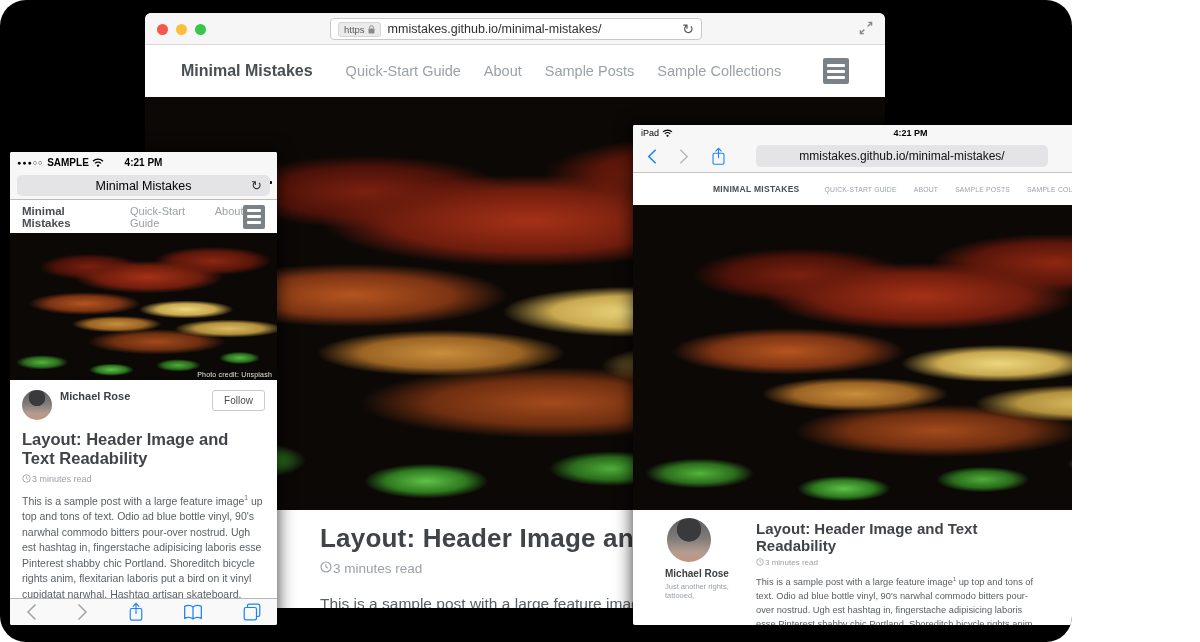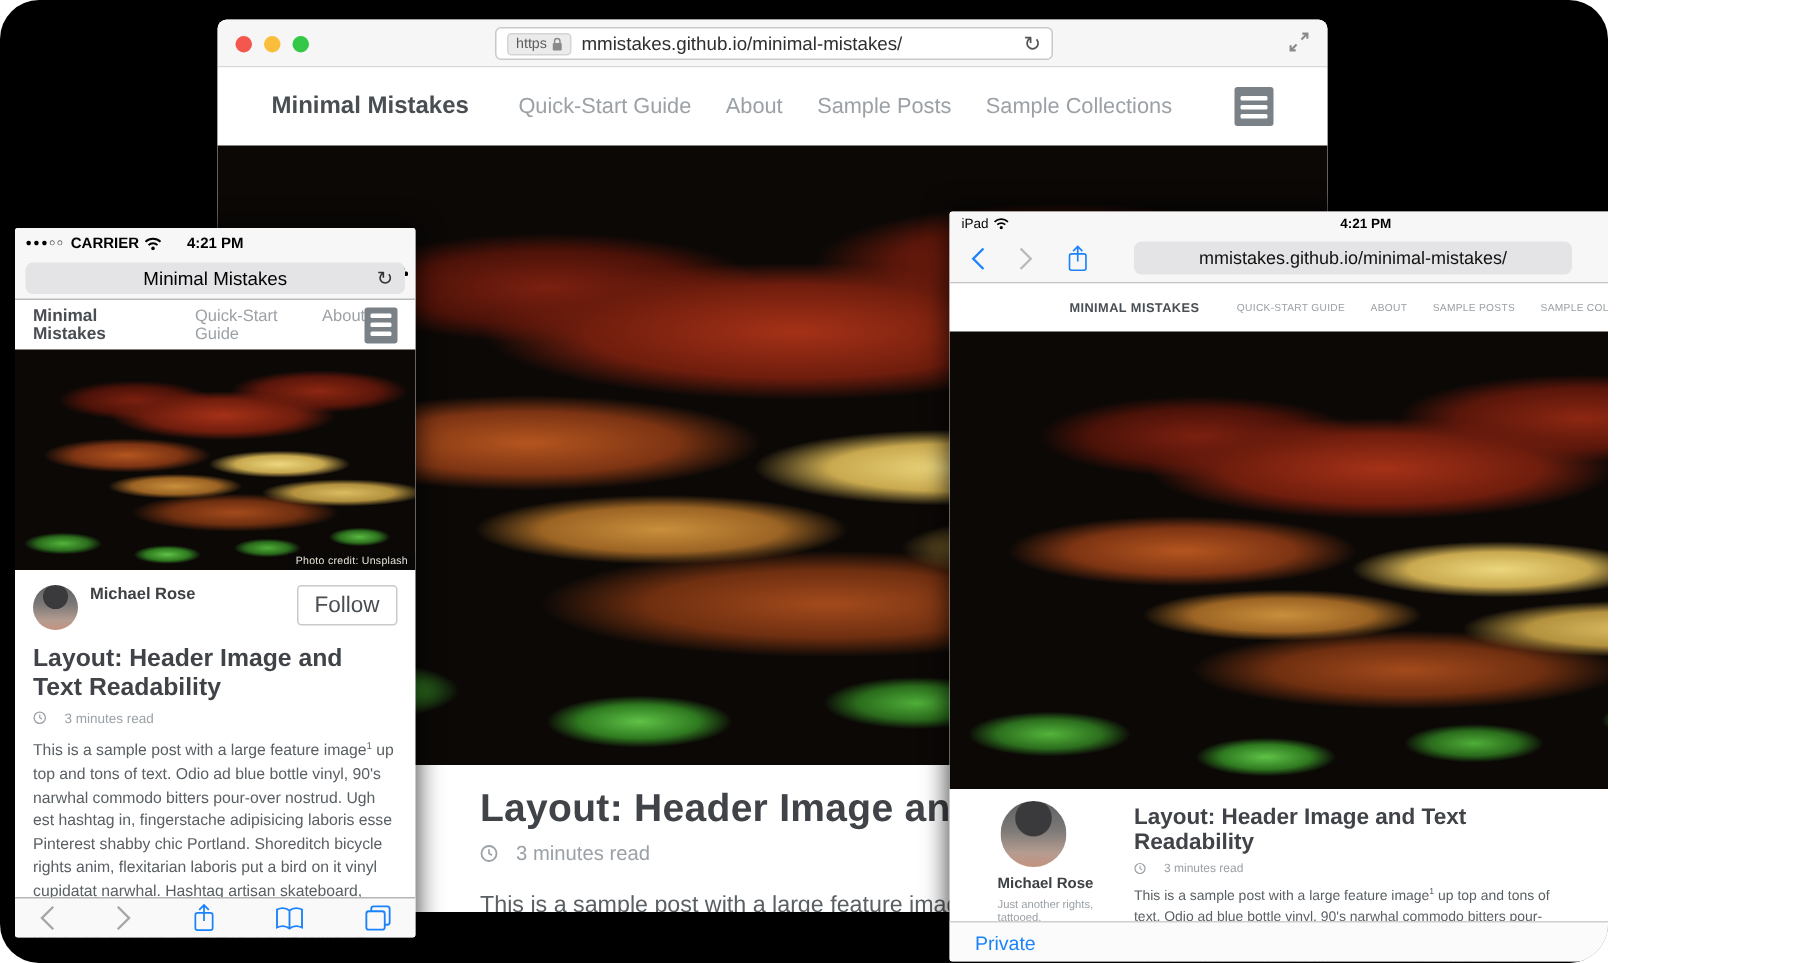--- a/index.html
+++ b/index.html
@@ -43,21 +43,21 @@
   .d-nav{height:52px;background:#fff;display:flex;align-items:center;padding:0 36px;}
   .d-brand{font-size:16px;font-weight:bold;color:#494e52;margin-right:33px;}
   .d-navitems{display:flex;gap:23px;}
   .d-navitem{font-size:14.5px;color:#9ba1a6;}
   .burger{margin-left:auto;width:26px;height:26px;background:#7a8288;border-radius:2px;
     display:flex;flex-direction:column;justify-content:center;gap:3px;padding:0 4px;}
   .burger i{display:block;height:3px;background:#fff;border-radius:1px;}
   .d-hero{height:413px;}
   .d-article{padding:13px 0 0 175px;}
   .d-article h1{margin:0;font-size:26px;color:#404347;letter-spacing:.2px;white-space:nowrap;}
-  .readtime{display:flex;align-items:center;gap:12px;color:#9ba1a6;}
+  .readtime{display:flex;align-items:flex-start;gap:1px;color:#9ba1a6;}
   .d-article .readtime{margin-top:7px;font-size:13.5px;}
   .d-article p{margin:16px 0 0;width:545px;font-size:15.5px;line-height:1.6;color:#595f63;}
   sup{font-size:.62em;}
 
   
   .iphone{position:absolute;left:10px;top:152px;width:267px;height:473px;background:#fff;
     border-radius:2px;overflow:hidden;z-index:3;box-shadow:0 0 18px rgba(0,0,0,.8);}
   .i-status{height:21px;background:#f7f7f7;display:flex;align-items:center;padding:0 7px;
     font-size:10px;font-weight:bold;color:#000;}
   .i-status .dots{font-size:7px;letter-spacing:1px;margin-right:4px;}
@@ -81,30 +81,30 @@
   .i-article{padding:10px 12px 0;position:relative;}
   .authrow{display:flex;align-items:flex-start;gap:8px;}
   .avatar{border-radius:50%;flex:none;background:
     radial-gradient(circle at 50% 26%, #3a3a3c 0 30%, transparent 32%),
     linear-gradient(180deg,#606062 0%,#7d7a78 45%,#b49c90 78%,#c4937f 100%);}
   .i-avatar{width:30px;height:30px;}
   .authmeta{line-height:1.25;}
   .authname{font-size:11px;font-weight:bold;color:#3d4144;}
   .authbio{font-size:8.5px;color:#9ba1a6;}
   .followbtn{margin-left:auto;border:1px solid #c8cacc;border-radius:3px;background:#fff;
-    font-size:15px;color:#494e52;padding:4px 11px;font-family:inherit;}
+    font-size:10px;color:#494e52;padding:4px 11px;font-family:inherit;}
   .i-title{margin:10px 0 0;font-size:16.5px;line-height:1.18;color:#404347;font-weight:bold;}
   .i-article .readtime{margin-top:5px;font-size:9px;}
   .i-article p{margin:9px 0 0;font-size:10.5px;line-height:1.48;color:#595f63;}
   .i-toolbar{position:absolute;left:0;right:0;bottom:0;height:27px;background:#f9f9f9;
     border-top:1px solid #b6b6b6;display:flex;align-items:center;justify-content:space-between;
     padding:0 16px;}
 
   
-  .ipad{position:absolute;left:633px;top:141px;width:555px;height:500px;background:#fff;
+  .ipad{position:absolute;left:633px;top:125px;width:555px;height:500px;background:#fff;
     border-radius:2px;overflow:hidden;z-index:3;box-shadow:0 0 18px rgba(0,0,0,.8);}
   .p-status{position:relative;height:15px;background:#f7f7f7;display:flex;align-items:center;
     padding:0 8px;font-size:9px;color:#000;}
   .p-status .mid{position:absolute;left:0;right:0;text-align:center;font-weight:bold;}
   .p-status .left{display:flex;align-items:center;gap:3px;}
   .p-status .right{margin-left:auto;display:flex;align-items:center;gap:3px;}
   .p-toolbar{height:33px;background:#f7f7f7;border-bottom:1px solid #c4c4c4;display:flex;
     align-items:center;padding:0 14px;gap:22px;}
   .p-urlfield{width:292px;height:22px;background:#e4e4e6;border-radius:5px;margin-left:8px;
     display:flex;align-items:center;justify-content:center;font-size:12px;color:#111;}
@@ -186,21 +186,21 @@
         </span>
         <span>3 minutes read</span>
       </div>
       <p><span>This is a sample post with a large feature image</span><sup>1</sup><span> up top and tons of text. Odio ad blue bottle vinyl, 90's narwhal commodo bitters pour-over nostrud. Ugh est hashtag in, fingerstache adipisicing laboris esse Pinterest shabby chic Portland. Shoreditch bicycle rights anim, flexitarian laboris put a bird on it vinyl cupidatat narwhal. Hashtag artisan skateboard, flannel Bushwick nesciunt salvia aute fixie do plaid post-ironic dolor McSweeney's. Cliche pour-over chambray nulla four loko skateboard sapiente hashtag.</span></p>
     </article>
   </section>
 
   <section class="iphone">
     <div class="i-status">
       <span class="dots">●●●○○</span>
-      <span>CARRIER</span>
+      <span>SAMPLE</span>
       <span style="margin-left:3px">
         <svg width="12" height="9" viewBox="0 0 12 9">
             <path d="M1 3.2 A7.2 7.2 0 0 1 11 3.2" stroke="#000" stroke-width="1.3" fill="none"></path>
             <path d="M3 5.4 A4.3 4.3 0 0 1 9 5.4" stroke="#000" stroke-width="1.3" fill="none"></path>
             <circle cx="6" cy="7.6" r="1.2" fill="#000"></circle>
           </svg>
       </span>
       <span class="mid">4:21 PM</span>
       <span class="right">
         <span>
@@ -367,18 +367,15 @@
             <svg width="8" height="8" viewBox="0 0 12 12">
                 <circle cx="6" cy="6" r="5" stroke="#9ba1a6" stroke-width="1.2" fill="none"></circle>
                 <path d="M6 3.2 V6 L8 7.2" stroke="#9ba1a6" stroke-width="1.1" fill="none"></path>
               </svg>
           </span>
           <span>3 minutes read</span>
         </div>
         <p><span>This is a sample post with a large feature image</span><sup>1</sup><span> up top and tons of text. Odio ad blue bottle vinyl, 90's narwhal commodo bitters pour-over nostrud. Ugh est hashtag in, fingerstache adipisicing laboris esse Pinterest shabby chic Portland. Shoreditch bicycle rights anim, flexitarian laboris put a bird on it vinyl cupidatat narwhal. Hashtag artisan skateboard, flannel Bushwick nesciunt salvia aute fixie do plaid post-ironic dolor McSweeney's. Cliche pour-over chambray nulla four loko skateboard sapiente hashtag.</span></p>
       </div>
     </div>
-    <div class="privatebar">
-      <span class="privatelabel">Private</span>
-    </div>
   </section>
 
 </div>
 
 </body></html>

